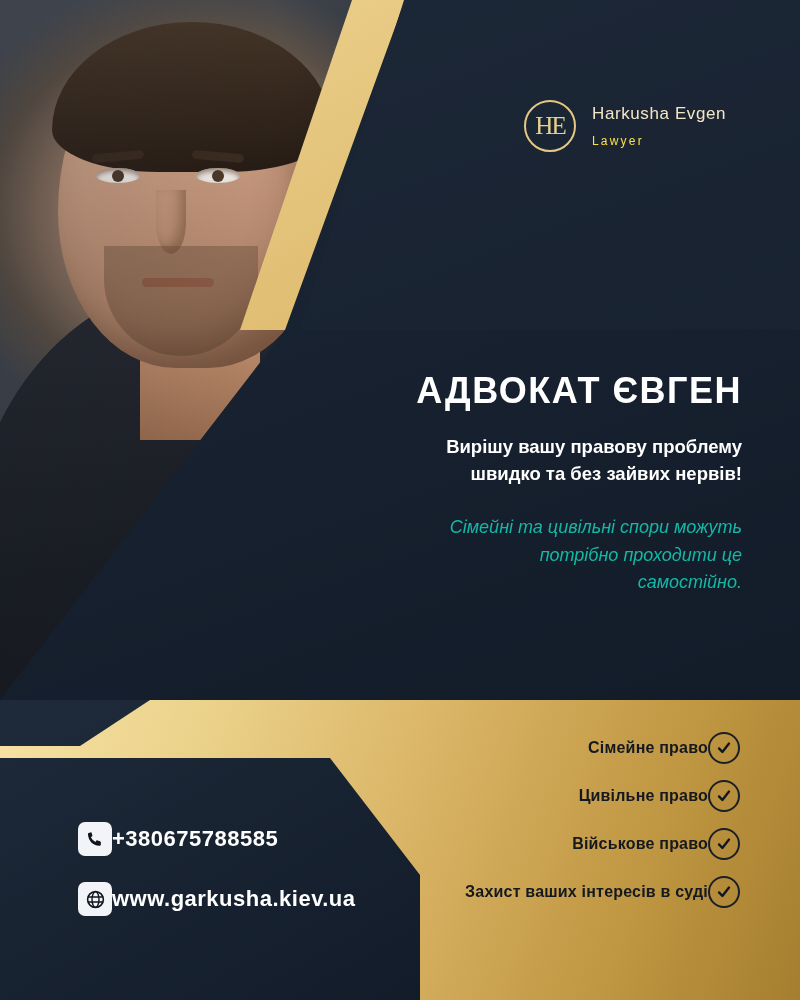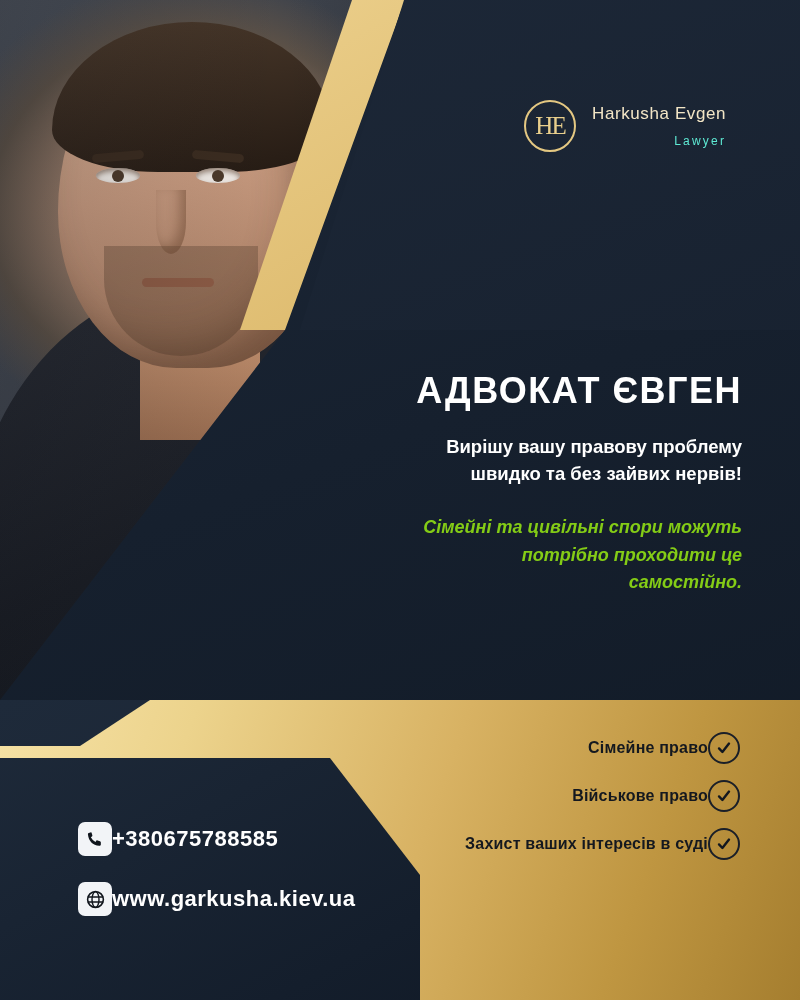--- a/index.html
+++ b/index.html
@@ -220,25 +220,24 @@
     font-size: 25px;
     letter-spacing: -2px;
   }
   .logo-text .name {
     color: #f3e6c6;
     font-size: 17px;
     letter-spacing: 0.6px;
     font-family: "Liberation Sans", sans-serif;
   }
   .logo-text .role {
-    color: #5eead4;
+    color: #fde047;
     font-size: 12px;
     letter-spacing: 2.2px;
     margin-top: 10px;
-    text-align: right;
   }
 
   
   .headline {
     position: absolute;
     left: 330px;
     top: 358px;
     width: 412px;
     text-align: right;
     color: #ffffff;
@@ -261,22 +260,21 @@
     font-size: 18.5px;
     font-weight: bold;
     line-height: 1.45;
     color: #ffffff;
   }
   .body-text {
     margin-top: 26px;
     font-size: 18px;
     font-style: italic;
     line-height: 1.55;
-    color: #84cc16;
-    font-weight: bold;
+    color: #14b8a6;
   }
 
   
   .services {
     position: absolute;
     right: 60px;
     top: 732px;
     width: 420px;
   }
   .service-row {
@@ -389,20 +387,28 @@
   <div class="services">
     <div class="service-row">
       <span class="service-label">Сімейне  право</span>
       <span class="check-circle">
         <svg width="16" height="16" viewBox="0 0 16 16">
             <path d="M3 8.4 L6.4 12 L13 3.6" fill="none" stroke="#12171f" stroke-width="2.4" stroke-linecap="round" stroke-linejoin="round"></path>
           </svg>
       </span>
     </div>
     <div class="service-row">
+      <span class="service-label">Цивільне право</span>
+      <span class="check-circle">
+        <svg width="16" height="16" viewBox="0 0 16 16">
+            <path d="M3 8.4 L6.4 12 L13 3.6" fill="none" stroke="#12171f" stroke-width="2.4" stroke-linecap="round" stroke-linejoin="round"></path>
+          </svg>
+      </span>
+    </div>
+    <div class="service-row">
       <span class="service-label">Військове право</span>
       <span class="check-circle">
         <svg width="16" height="16" viewBox="0 0 16 16">
             <path d="M3 8.4 L6.4 12 L13 3.6" fill="none" stroke="#12171f" stroke-width="2.4" stroke-linecap="round" stroke-linejoin="round"></path>
           </svg>
       </span>
     </div>
     <div class="service-row">
       <span class="service-label">Захист ваших інтересів в суді</span>
       <span class="check-circle">

